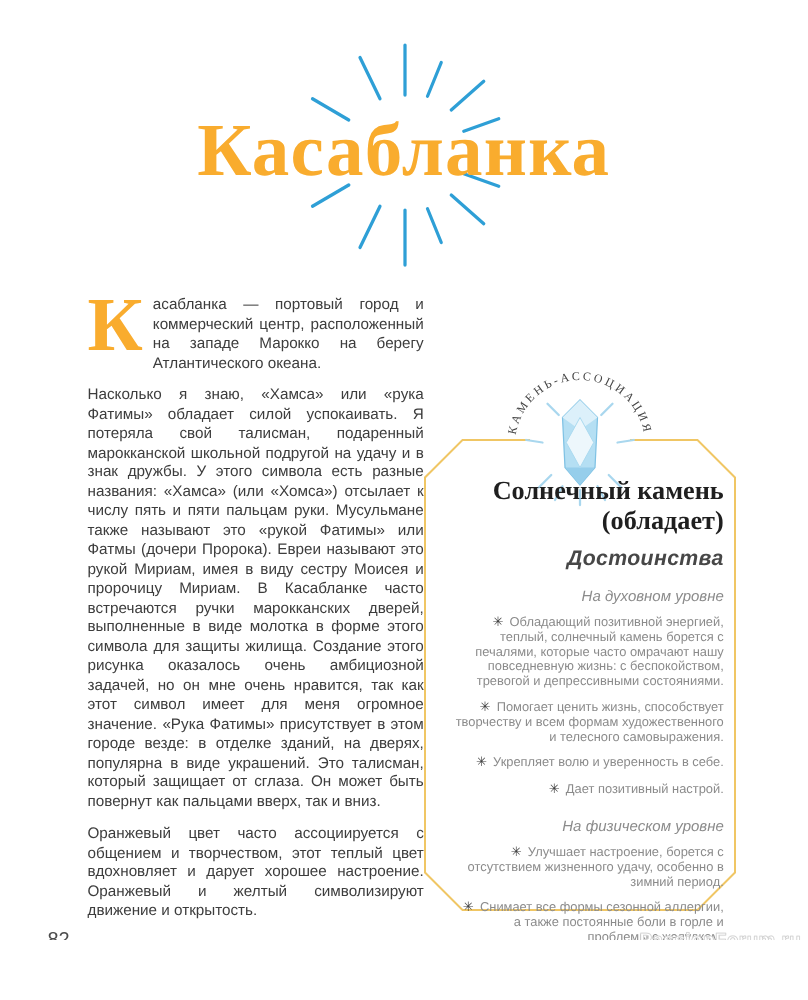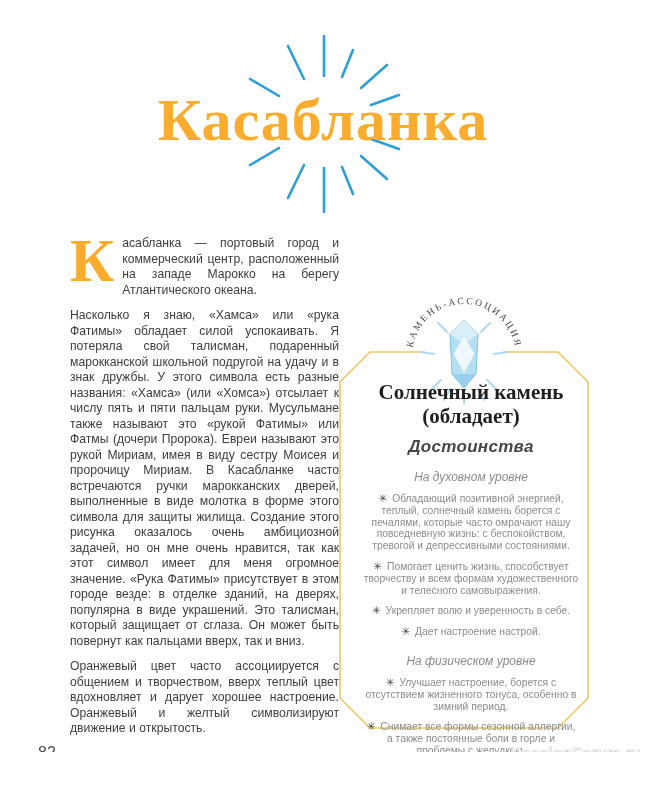--- a/index.html
+++ b/index.html
@@ -26,21 +26,21 @@
   .dropcap {
     float:left; font-family:"Liberation Serif", serif; font-weight:700;
     font-size:61px; line-height:46px; color:#F9AC2E;
     margin:2px 8px 0 0;
   }
   
   .card { position:absolute; left:335px; top:292px; width:260px; height:450px; }
   .card-deco { position:absolute; left:0; top:0; overflow:visible; }
   .card-content {
     position:absolute; left:28px; right:16px; top:88px;
-    text-align:center;
+    text-align:right;
   }
   .card-title {
     margin:0 0 9px 0; font-family:"Liberation Serif", serif; font-weight:700;
     font-size:21px; line-height:24px; color:#1f1f1f;
   }
   .benefits-heading {
     margin:0 0 13px 0; font-size:17px; font-weight:700; font-style:italic;
     color:#474747; letter-spacing:0.3px;
   }
   .sub-heading {
@@ -86,21 +86,21 @@
     </g>
   </svg>
 
   <h1 class="page-title">Касабланка</h1>
 
   <div class="body-col">
     <p>
       <span class="dropcap">К</span><span>асабланка — портовый город и коммерческий центр, расположенный на западе Марокко на берегу Атлантического океана.</span>
     </p>
     <p>Насколько я знаю, «Хамса» или «рука Фатимы» обладает силой успокаивать. Я потеряла свой талисман, подаренный марокканской школьной подругой на удачу и в знак дружбы. У этого символа есть разные названия: «Хамса» (или «Хомса») отсылает к числу пять и пяти пальцам руки. Мусульмане также называют это «рукой Фатимы» или Фатмы (дочери Пророка). Евреи называют это рукой Мириам, имея в виду сестру Моисея и пророчицу Мириам. В Касабланке часто встречаются ручки марокканских дверей, выполненные в виде молотка в форме этого символа для защиты жилища. Создание этого рисунка оказалось очень амбициозной задачей, но он мне очень нравится, так как этот символ имеет для меня огромное значение. «Рука Фатимы» присутствует в этом городе везде: в отделке зданий, на дверях, популярна в виде украшений. Это талисман, который защищает от сглаза. Он может быть повернут как пальцами вверх, так и вниз.</p>
-    <p>Оранжевый цвет часто ассоциируется с общением и творчеством, вверх теплый цвет вдохновляет и дарует хорошее настроение. Оранжевый и желтый символизируют движение и открытость.</p>
+    <p>Оранжевый цвет часто ассоциируется с общением и творчеством, этот теплый цвет вдохновляет и дарует хорошее настроение. Оранжевый и желтый символизируют движение и открытость.</p>
   </div>
 
   <div class="card">
     <svg class="card-deco" width="260" height="450" viewBox="0 0 260 450">
 
       <path d="M 35,60 H 223 L 253,90 V 406 L 223,436 H 35 L 5,406 V 90 Z" fill="none" stroke="#F0C664" stroke-width="1.6"></path>
 
       <circle cx="129" cy="60" r="40" fill="#ffffff"></circle>
 
       <g stroke="#A9D7EE" stroke-width="1.8" stroke-linecap="round">
@@ -145,28 +145,28 @@
       <p class="benefit">
         <span class="bullet">✳</span>
         <span>Помогает ценить жизнь, способствует творчеству и всем формам художественного и телесного самовыражения.</span>
       </p>
       <p class="benefit">
         <span class="bullet">✳</span>
         <span>Укрепляет волю и уверенность в себе.</span>
       </p>
       <p class="benefit">
         <span class="bullet">✳</span>
-        <span>Дает настроение настрой.</span>
+        <span>Дает позитивный настрой.</span>
       </p>
 
       <p class="sub-heading phys">На физическом уровне</p>
 
       <p class="benefit">
         <span class="bullet">✳</span>
-        <span>Улучшает настроение, борется с отсутствием жизненного тонуса, особенно в зимний период.</span>
+        <span>Улучшает настроение, борется с отсутствием жизненного удачу, особенно в зимний период.</span>
       </p>
       <p class="benefit">
         <span class="bullet">✳</span>
         <span>Снимает все формы сезонной аллергии, а также постоянные боли в горле и проблемы с желудком.</span>
       </p>
     </div>
   </div>
 
   <div class="pagenum">82</div>
   <div class="watermark">PassionForum.ru</div>

